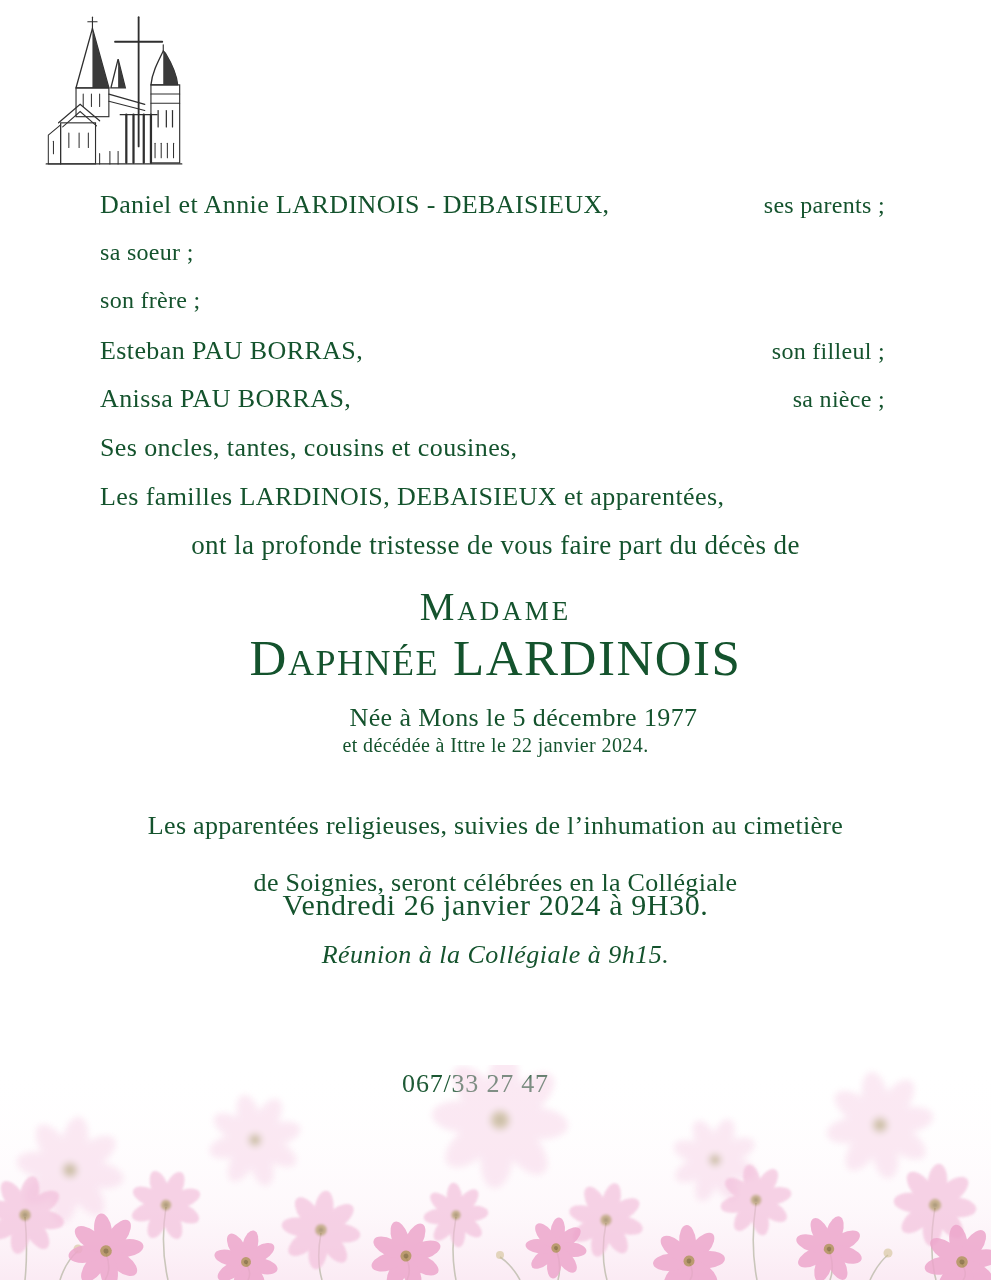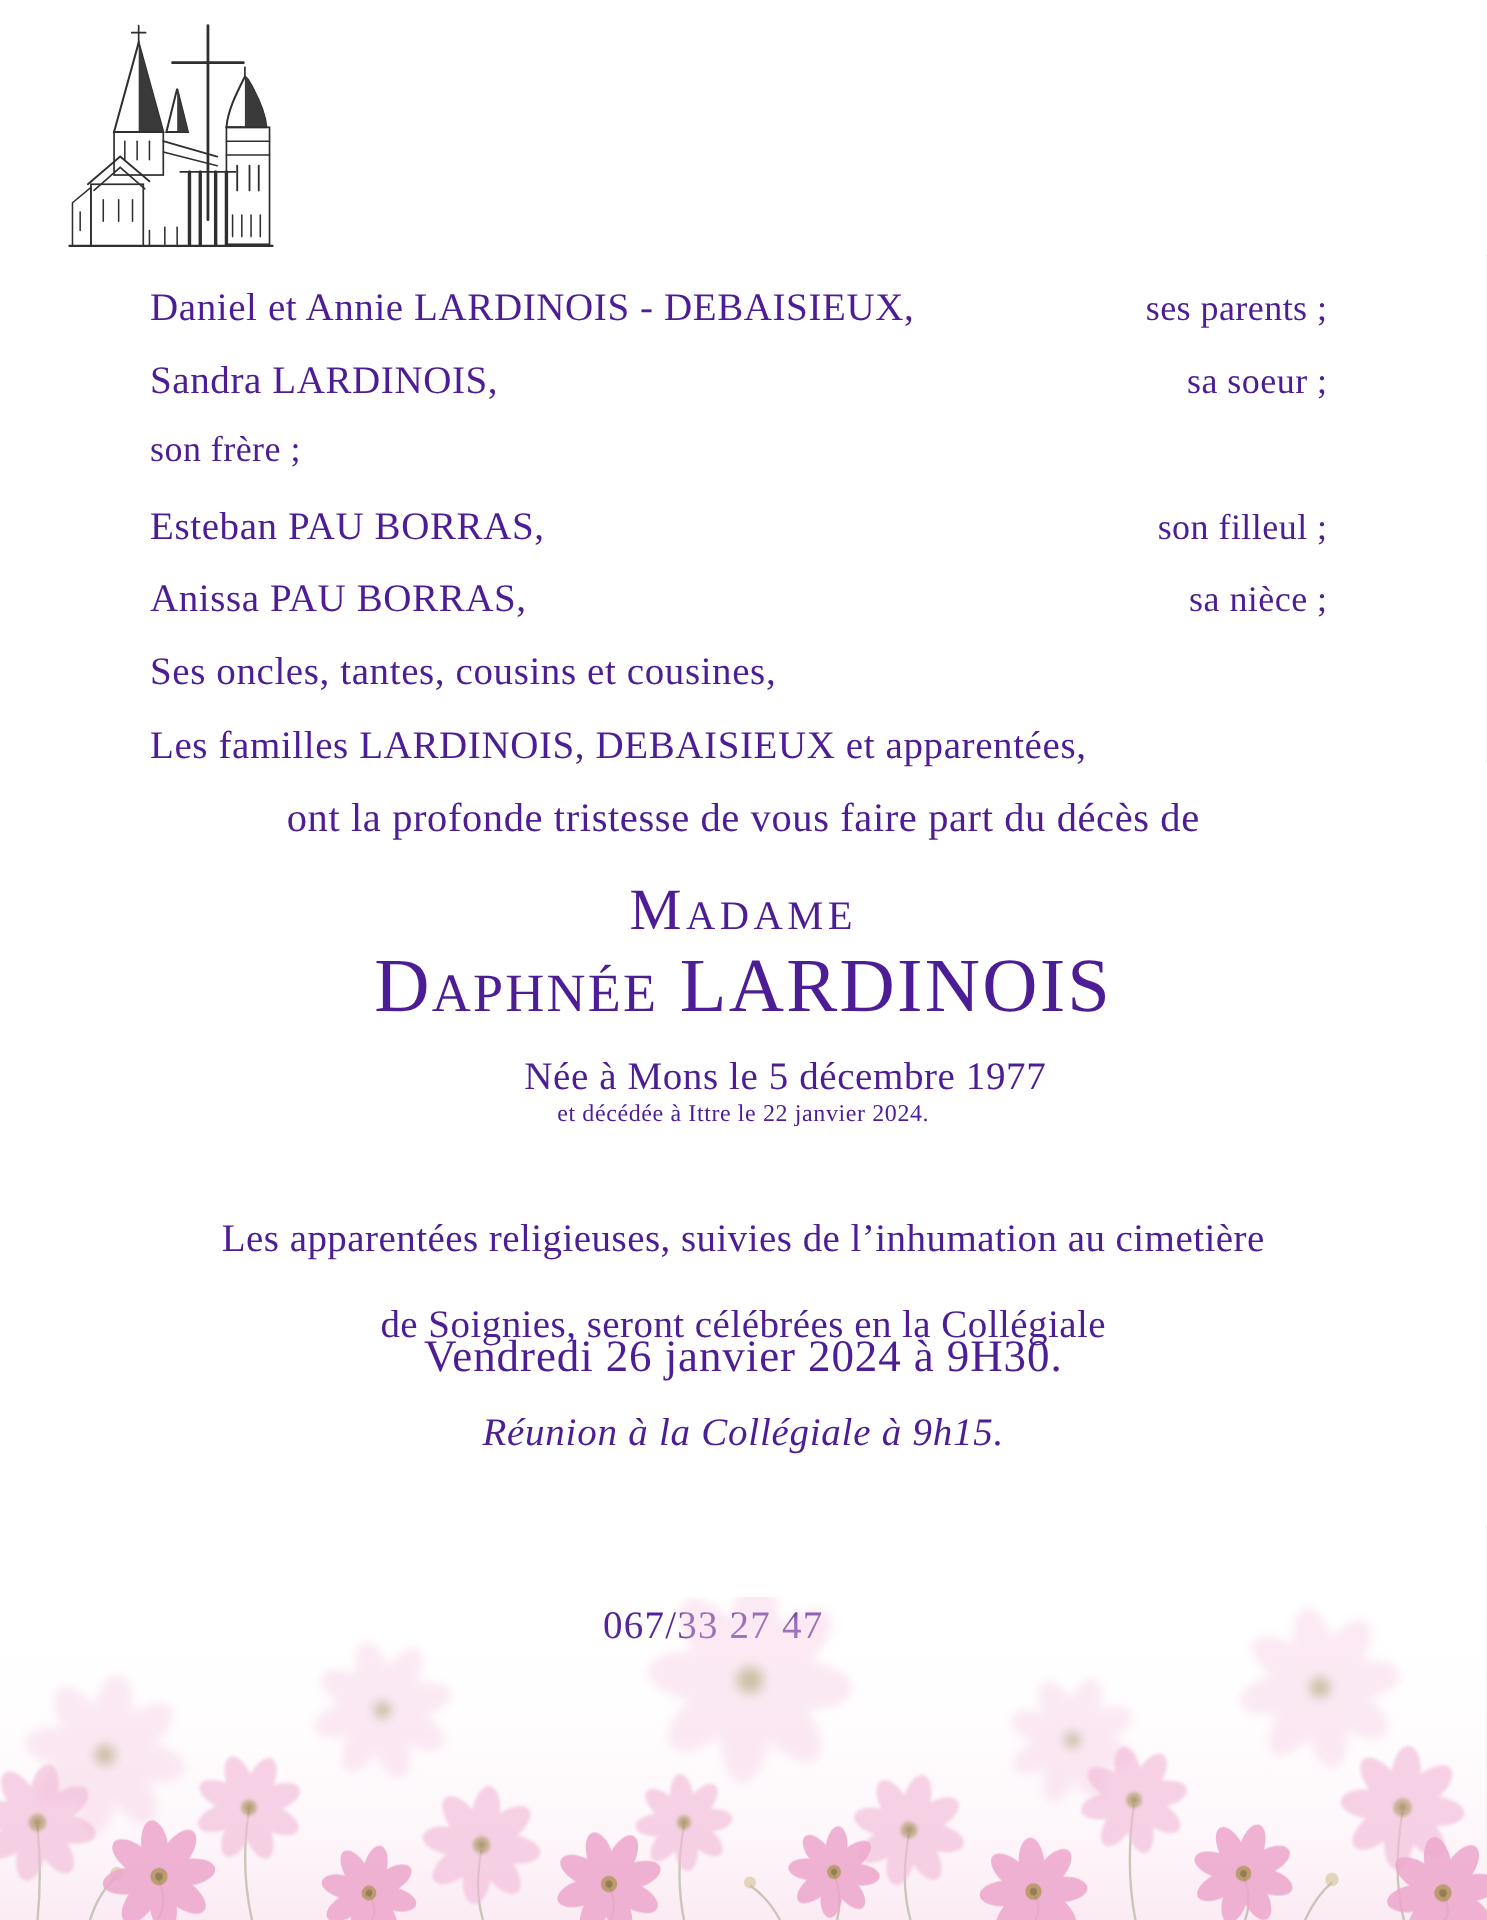--- a/index.html
+++ b/index.html
@@ -2,39 +2,39 @@
 <html><head>
 <meta charset="utf-8">
 <style>
   html,body{margin:0;padding:0;background:#e8e8e8;}
   .page{
     position:relative;
     width:991px;height:1280px;
     margin:0 auto;
     background:#ffffff;
     font-family:"Liberation Serif","DejaVu Serif",serif;
-    color:#4c1d95;
+    color:#14532d;
     overflow:hidden;
   }
   
   .church{position:absolute;left:36px;top:12px;width:156px;height:156px;}
   
   .family{position:absolute;top:190px;left:100px;right:106px;}
   .family-row{
     display:flex;justify-content:space-between;align-items:baseline;
     height:48.6px;font-size:26px;letter-spacing:.4px;white-space:nowrap;
   }
   .family-row .relation{font-size:24px;letter-spacing:.3px;}
   
   .cline{position:absolute;left:0;width:100%;text-align:center;white-space:pre-line;}
   .intro{top:530px;font-size:27px;letter-spacing:.4px;}
   .title-madame{top:584px;font-size:39px;font-variant:small-caps;letter-spacing:3px;}
   .title-name{top:629px;font-size:51px;font-variant:small-caps;letter-spacing:1.5px;}
   .birth{top:703px;font-size:26px;letter-spacing:.4px;margin-left:28px;}
-  .death{top:734px;font-size:16px;letter-spacing:.4px;}
+  .death{top:734px;font-size:20px;letter-spacing:.4px;}
   .ceremony{top:784px;font-size:26px;line-height:28.4px;letter-spacing:.3px;}
   .datetime{top:888px;font-size:30px;font-weight:normal;letter-spacing:.6px;}
   .meeting{top:940px;font-size:26px;font-style:italic;letter-spacing:.5px;}
   .fh-name{top:1037px;font-size:26px;font-style:italic;letter-spacing:.6px;}
   .fh-phone{top:1069px;font-size:26px;letter-spacing:.8px;transform:translateX(-20px);}
   
   .flowers{position:absolute;left:0;bottom:0;width:991px;height:215px;}
 </style>
 </head>
 <body>
@@ -101,21 +101,20 @@
       <line x1="78" y1="136" x2="78" y2="148" stroke-width="1"></line>
     </g>
   </svg>
 
   <div class="family">
     <div class="family-row">
       <span>Daniel et Annie LARDINOIS - DEBAISIEUX,</span>
       <span class="relation">ses parents ;</span>
     </div>
     <div class="family-row">
-      <span>Sandra LARDINOIS,</span>
       <span class="relation">sa soeur ;</span>
     </div>
     <div class="family-row">
       <span class="relation">son frère ;</span>
     </div>
     <div class="family-row">
       <span>Esteban PAU BORRAS,</span>
       <span class="relation">son filleul ;</span>
     </div>
     <div class="family-row">

